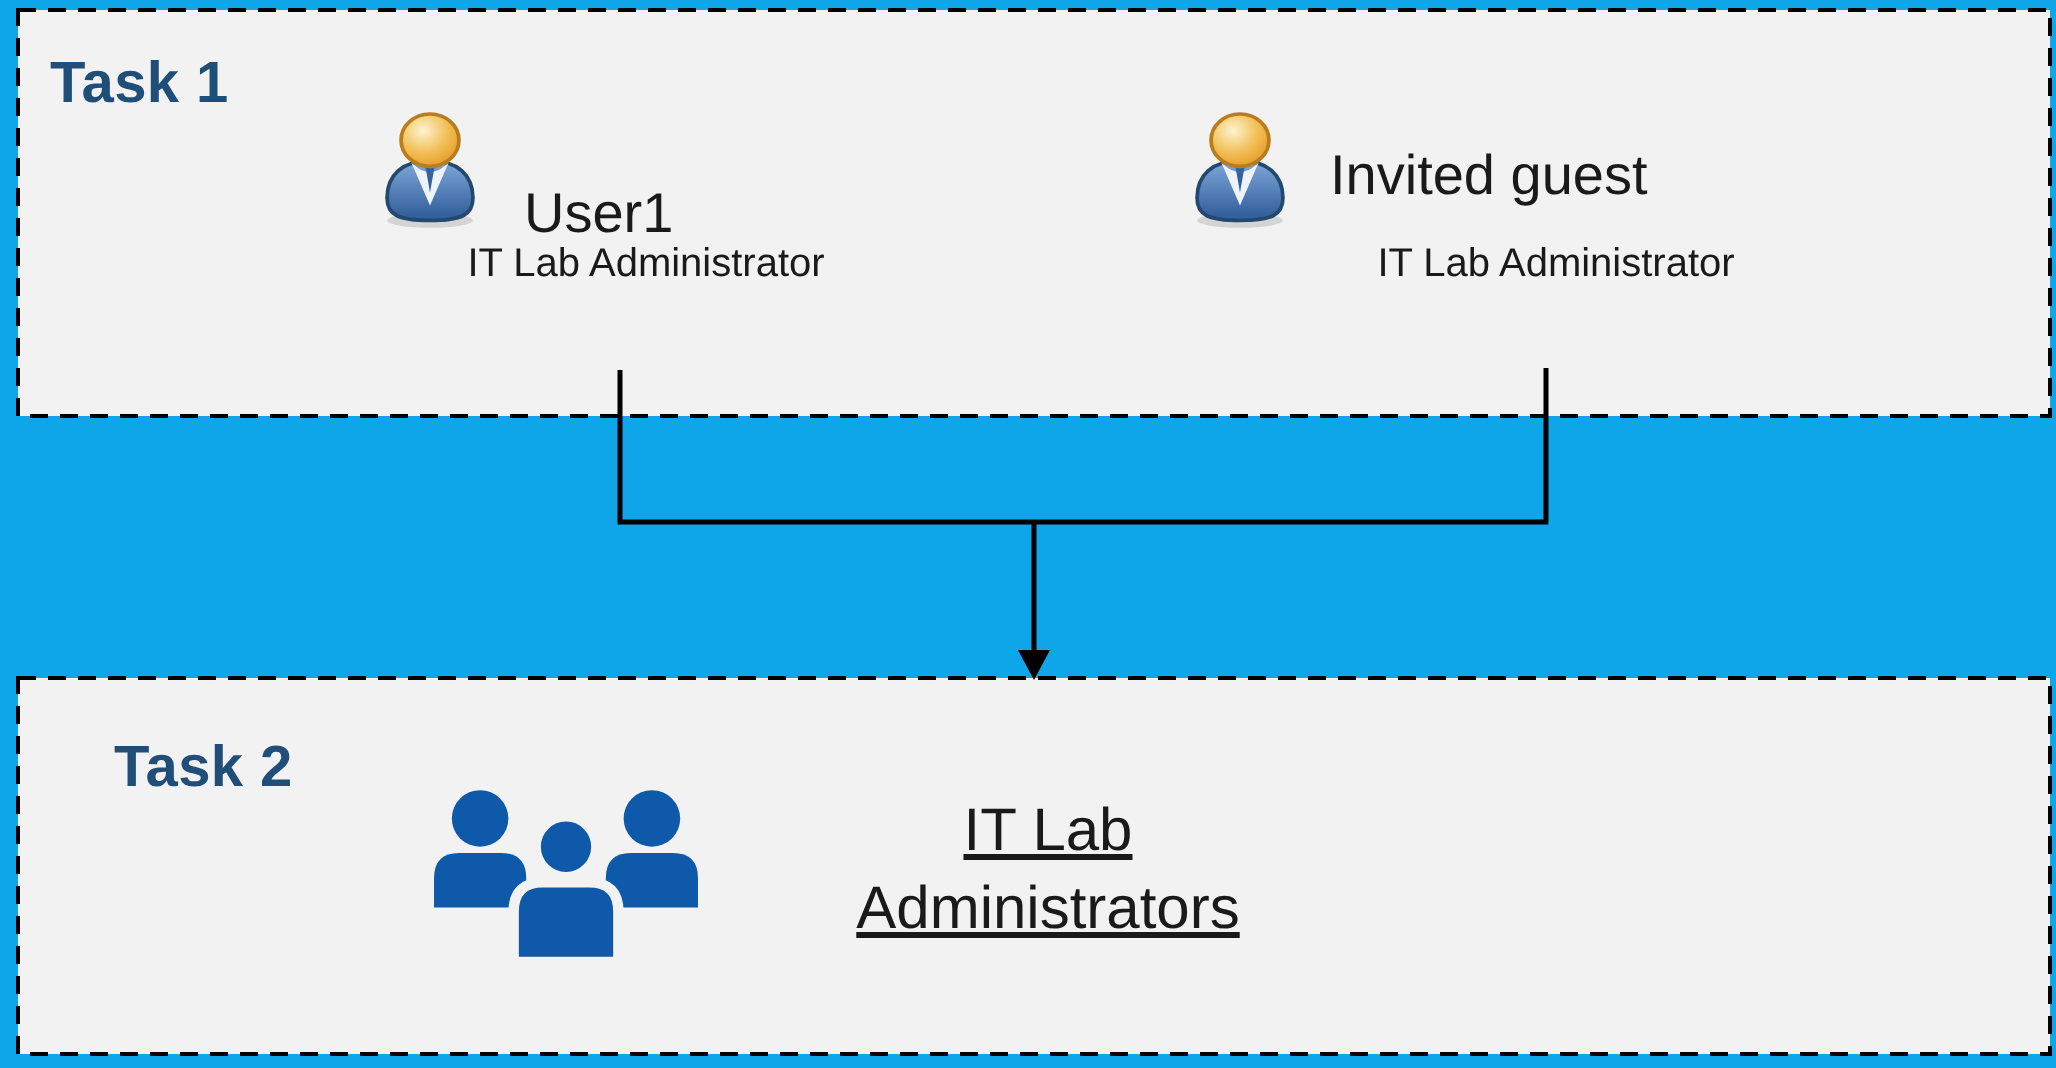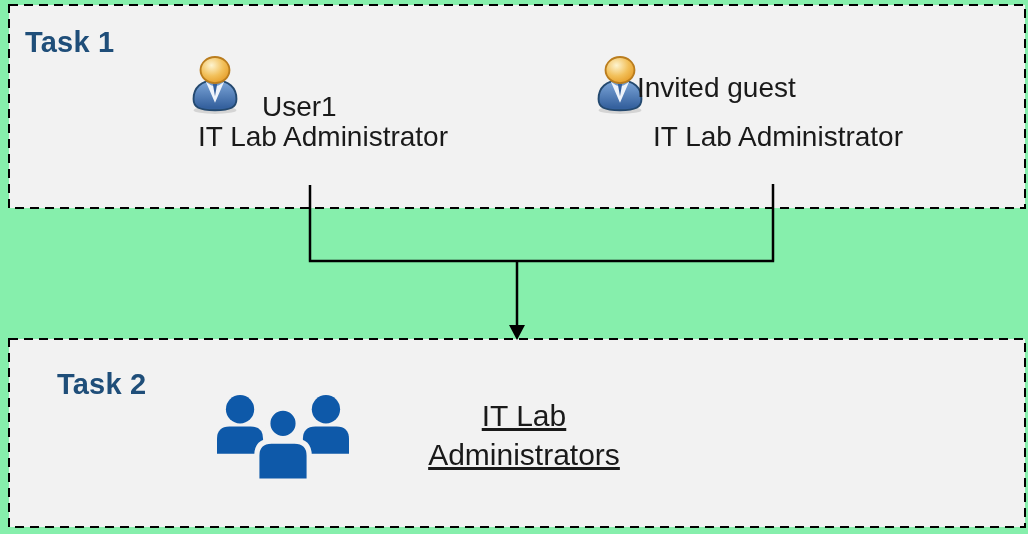--- a/index.html
+++ b/index.html
@@ -2,33 +2,33 @@
 <html style="--box_fill: #f2f2f2; --box_border: #000000; --task_label: #1F4E79; --text: #1a1a1a; --connector: #000000; --group_icon_blue: #0E59A9; --person_head_orange: #E59A24; --person_body_blue: #35619E;"><head>
 <meta charset="utf-8">
 <style>
   html,body{margin:0;padding:0;background:#ffffff;}
   .canvas{
     position:relative;
     width:1028px;height:534px;
     font-family:"Liberation Sans","DejaVu Sans",sans-serif;
     color:var(--text,#1a1a1a);
     overflow:hidden;
-    background:#86efac;
+    background:#0ea5e9;
   }
   svg.bg{position:absolute;left:0;top:0;}
   .box{fill:var(--box_fill,#f2f2f2);stroke:var(--box_border,#000);stroke-width:2;stroke-dasharray:9 6;}
   .connector-line{stroke:var(--connector,#000);stroke-width:2.5;fill:none;}
   .arrowhead{fill:var(--connector,#000);}
   .abs{position:absolute;}
   .task-label{
     font-size:29px;font-weight:bold;color:var(--task_label,#1F4E79);
     letter-spacing:0.2px;white-space:nowrap;
   }
   .person-name{font-size:28px;white-space:nowrap;}
-  .person-role{font-size:28px;text-align:center;white-space:nowrap;}
+  .person-role{font-size:20px;text-align:center;white-space:nowrap;}
   .group-title{font-size:30px;line-height:39px;text-align:center;text-decoration:underline;}
 </style>
 </head>
 <body>
 
 <div class="canvas">
 
   <svg class="bg" width="1028" height="534" viewBox="0 0 1028 534">
     <rect class="box" x="9" y="5" width="1016" height="203"></rect>
     <rect class="box" x="9" y="339" width="1016" height="188"></rect>
@@ -61,21 +61,21 @@
   <div class="abs person-name" style="left:262px;top:72px;margin-top:19px;">User1</div>
   <div class="abs person-role" style="left:142px;top:121px;width:362px;">IT Lab Administrator</div>
 
   <svg class="abs" style="left:592px;top:54px;" width="56" height="62" viewBox="0 0 60 64">
     <ellipse cx="30" cy="59" rx="23" ry="4" fill="#000000" opacity="0.12"></ellipse>
     <path d="M30 27 C15 27 7 35 7 47 C7 56 13 59 30 59 C47 59 53 56 53 47 C53 35 45 27 30 27 Z" fill="url(#bodyG)" stroke="#24496F" stroke-width="2"></path>
     <path d="M20 28 L30 51 L40 28 C36 32 33 33 30 33 C27 33 24 32 20 28 Z" fill="#EEF3FA"></path>
     <path d="M27.5 30 L30 44 L32.5 30 C31.6 31 28.4 31 27.5 30 Z" fill="#35619E"></path>
     <ellipse cx="30" cy="16" rx="15.5" ry="14" fill="url(#headG)" stroke="#BA7D1E" stroke-width="2"></ellipse>
   </svg>
-  <div class="abs person-name" style="left:637px;top:72px;text-align:right;">Invited guest</div>
+  <div class="abs person-name" style="left:665px;top:72px;text-align:right;">Invited guest</div>
   <div class="abs person-role" style="left:598px;top:121px;width:360px;">IT Lab Administrator</div>
 
   <div class="abs task-label" style="left:33px;top:368px;margin-left:24px;">Task 2</div>
 
   <svg class="abs" style="left:214px;top:393px;" width="138" height="88" viewBox="0 0 130 84">
     <g fill="var(--group_icon_blue,#0E59A9)">
       <circle cx="24" cy="15.5" r="13.5"></circle>
       <path d="M2 58 L2 44 Q2 32 14 32 L34 32 Q46 32 46 44 L46 58 Z"></path>
       <circle cx="106" cy="15.5" r="13.5"></circle>
       <path d="M84 58 L84 44 Q84 32 96 32 L116 32 Q128 32 128 44 L128 58 Z"></path>

